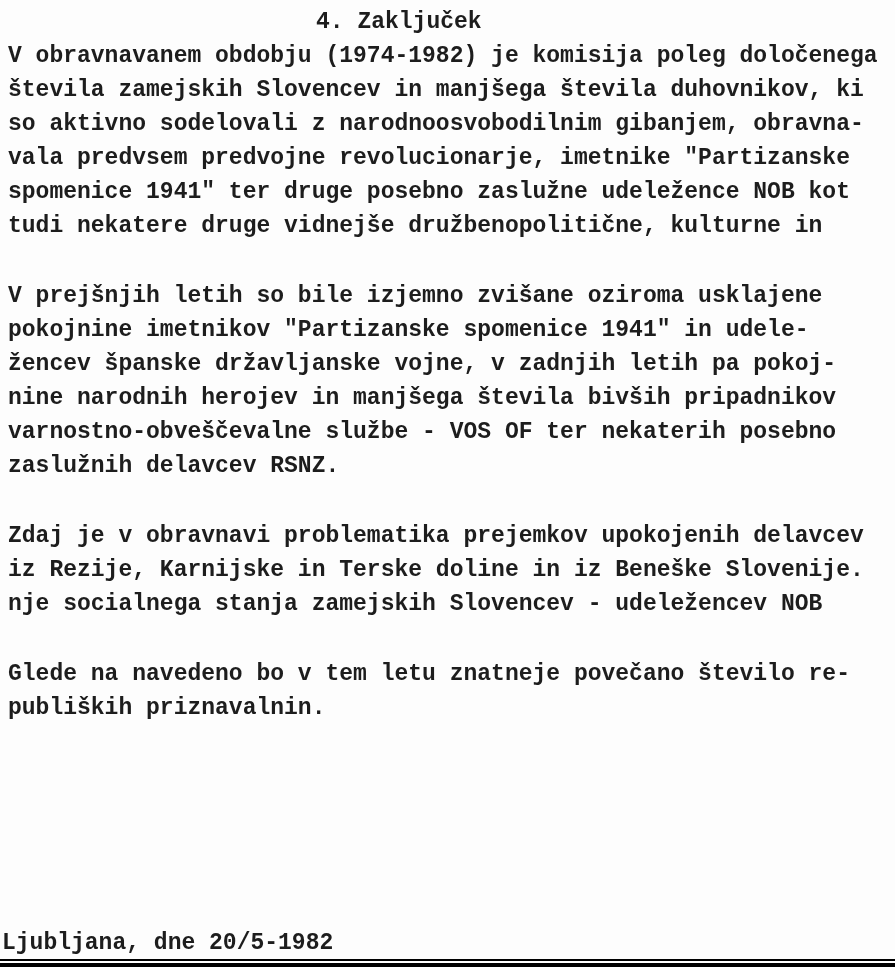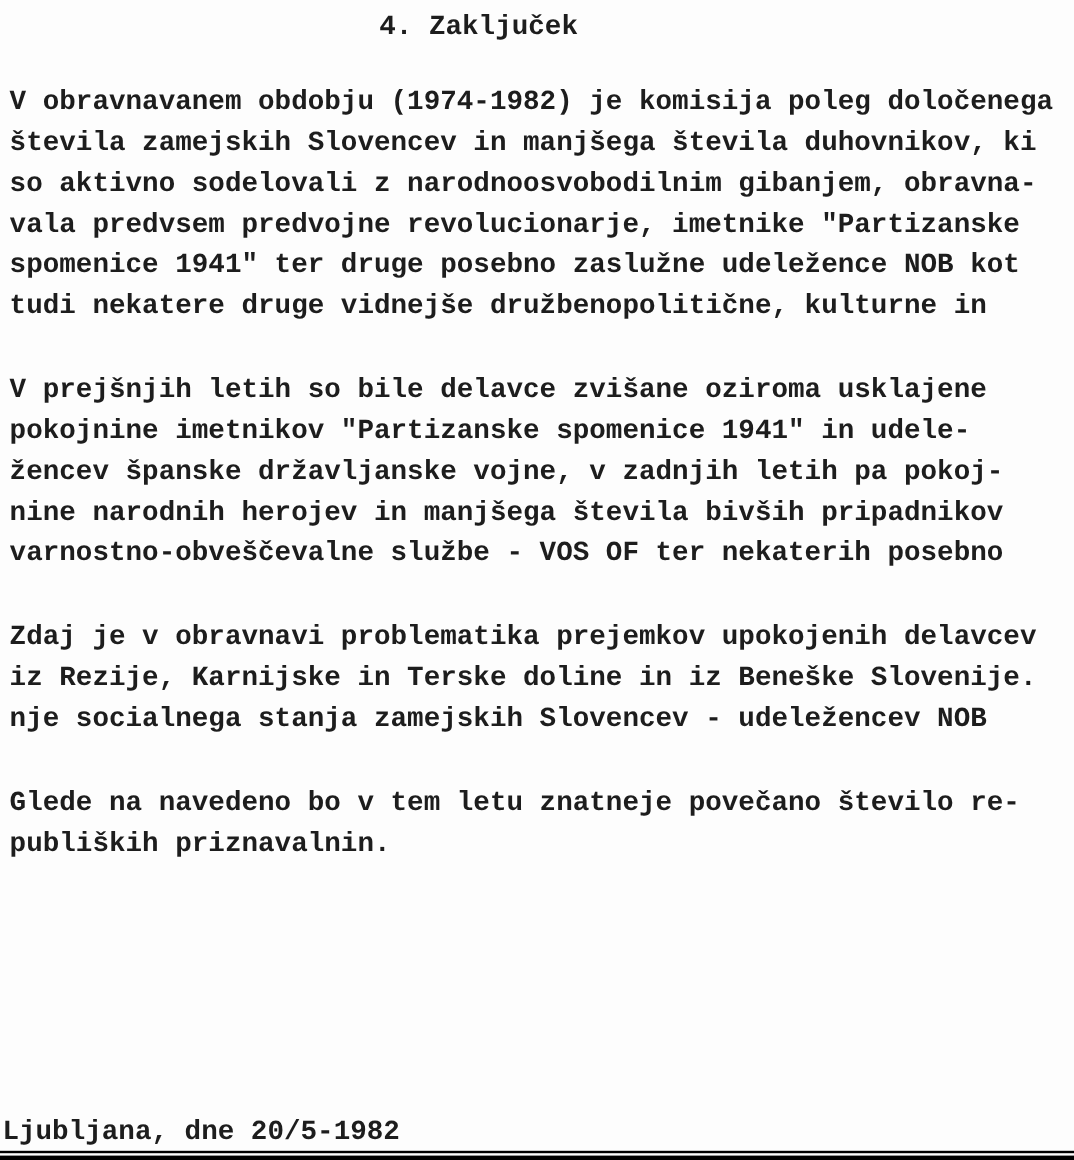--- a/index.html
+++ b/index.html
@@ -17,21 +17,20 @@
     line-height: 34px;
     color: #1d1d1d;
     padding: 5px 0 0 8px;
   }
 
   .title {
     font-size: 23px;
     font-weight: 700;
     width: fit-content;
     margin-left: 308px;
-    margin-bottom: 29px;
     white-space: nowrap;
   }
 
   .paragraph { margin-bottom: 36px; }
   .paragraph:last-of-type { margin-bottom: 0; }
 
   .line { white-space: pre; }
 
   .dateline {
     position: absolute;
@@ -75,25 +74,26 @@
     <div class="paragraph">
         <div class="line">V obravnavanem obdobju (1974-1982) je komisija poleg določenega</div>
         <div class="line">števila zamejskih Slovencev in manjšega števila duhovnikov, ki</div>
         <div class="line">so aktivno sodelovali z narodnoosvobodilnim gibanjem, obravna-</div>
         <div class="line">vala predvsem predvojne revolucionarje, imetnike "Partizanske</div>
         <div class="line">spomenice 1941" ter druge posebno zaslužne udeležence NOB kot</div>
         <div class="line">tudi nekatere druge vidnejše družbenopolitične, kulturne in</div>
       </div>
 
     <div class="paragraph">
-        <div class="line">V prejšnjih letih so bile delavce zvišane oziroma usklajene</div>
+        <div class="line">V prejšnjih letih so bile izjemno zvišane oziroma usklajene</div>
         <div class="line">pokojnine imetnikov "Partizanske spomenice 1941" in udele-</div>
         <div class="line">žencev španske državljanske vojne, v zadnjih letih pa pokoj-</div>
         <div class="line">nine narodnih herojev in manjšega števila bivših pripadnikov</div>
         <div class="line">varnostno-obveščevalne službe - VOS OF ter nekaterih posebno</div>
+        <div class="line">zaslužnih delavcev RSNZ.</div>
       </div>
 
     <div class="paragraph">
         <div class="line">Zdaj je v obravnavi problematika prejemkov upokojenih delavcev</div>
         <div class="line">iz Rezije, Karnijske in Terske doline in iz Beneške Slovenije.</div>
         <div class="line">nje socialnega stanja zamejskih Slovencev - udeležencev NOB</div>
       </div>
 
     <div class="paragraph">
         <div class="line">Glede na navedeno bo v tem letu znatneje povečano število re-</div>

